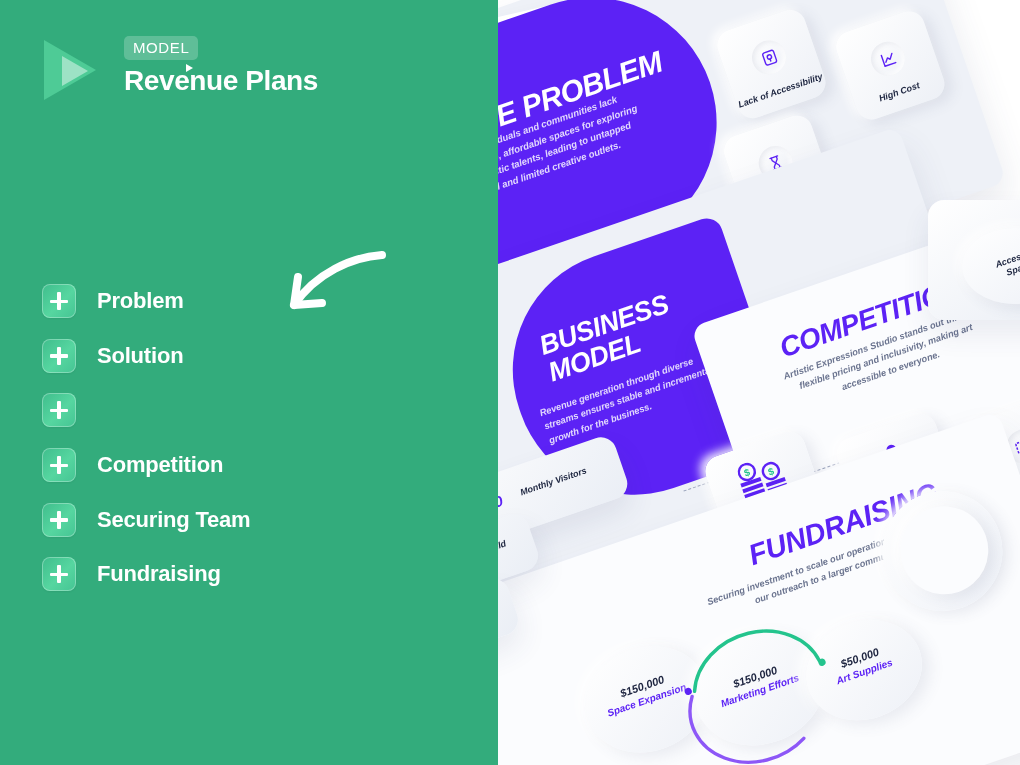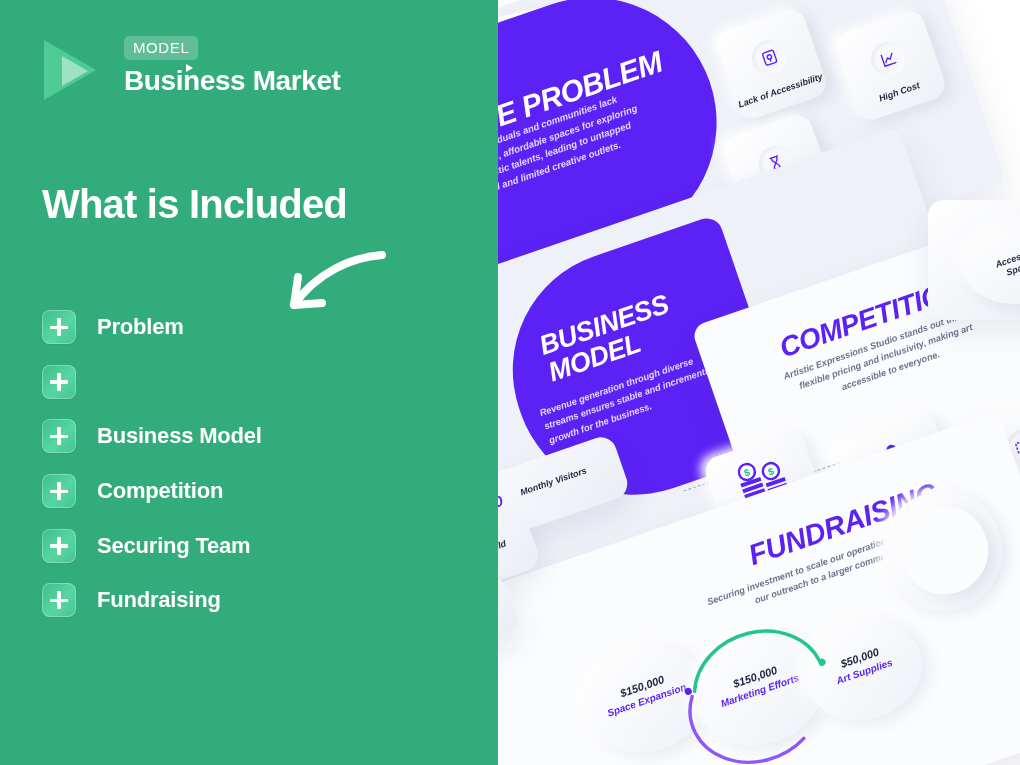--- a/index.html
+++ b/index.html
@@ -44,21 +44,21 @@
     border-top:4px solid transparent;border-bottom:4px solid transparent;border-left:7px solid #ffffff;
   }
 
   .headline{
     position:absolute; left:42px; top:182px;
     color:#ffffff; font-size:40px; font-weight:bold; letter-spacing:-0.8px;
   }
 
   .arrow-wrap{ position:absolute; left:278px; top:243px; width:110px; height:80px; }
 
-  .list{ position:absolute; left:42px; top:300px; width:420px; }
+  .list{ position:absolute; left:42px; top:274px; width:420px; }
   .list-item{ display:flex; align-items:center; height:54.6px; }
   .plus-box{
     width:34px; height:34px; border-radius:8px; flex:0 0 34px;
     background:linear-gradient(135deg,#3fbd8c 0%, #56d6a0 55%, #45c493 100%);
     box-shadow:inset 0 0 0 1px rgba(255,255,255,0.30), 0 1px 2px rgba(0,0,0,0.06);
     position:relative;
   }
   .plus-box:before,.plus-box:after{
     content:""; position:absolute; background:#ffffff; border-radius:1px;
   }
@@ -372,46 +372,45 @@
   <div class="left-panel">
 
     <div class="brand-row">
       <div class="logo-mark">
         <div class="logo-tri-back"></div>
         <div class="logo-tri-front"></div>
       </div>
       <div class="brand-text">
         <div class="ready-badge">MODEL</div>
         <div class="brand-title">
-          <span>Business Market</span>
+          <span>Revenue Plans</span>
           <span class="i-dot-tri"></span>
         </div>
       </div>
     </div>
 
-    <div class="headline">What is Included</div>
 
     <div class="arrow-wrap">
       <svg width="110" height="80" viewBox="0 0 110 80">
         <path d="M104 12 C 74 14, 38 30, 16 62" stroke="#ffffff" stroke-width="8" fill="none" stroke-linecap="round"></path>
         <path d="M16 62 L 20 34 M16 62 L 44 60" stroke="#ffffff" stroke-width="8" fill="none" stroke-linecap="round" stroke-linejoin="round"></path>
       </svg>
     </div>
 
     <div class="list">
       <div class="list-item">
         <div class="plus-box"></div>
         <div class="item-label">Problem</div>
       </div>
       <div class="list-item">
         <div class="plus-box"></div>
-      </div>
-      <div class="list-item">
-        <div class="plus-box"></div>
-        <div class="item-label">Business Model</div>
+        <div class="item-label">Solution</div>
+      </div>
+      <div class="list-item">
+        <div class="plus-box"></div>
       </div>
       <div class="list-item">
         <div class="plus-box"></div>
         <div class="item-label">Competition</div>
       </div>
       <div class="list-item">
         <div class="plus-box"></div>
         <div class="item-label">Securing Team</div>
       </div>
       <div class="list-item">

